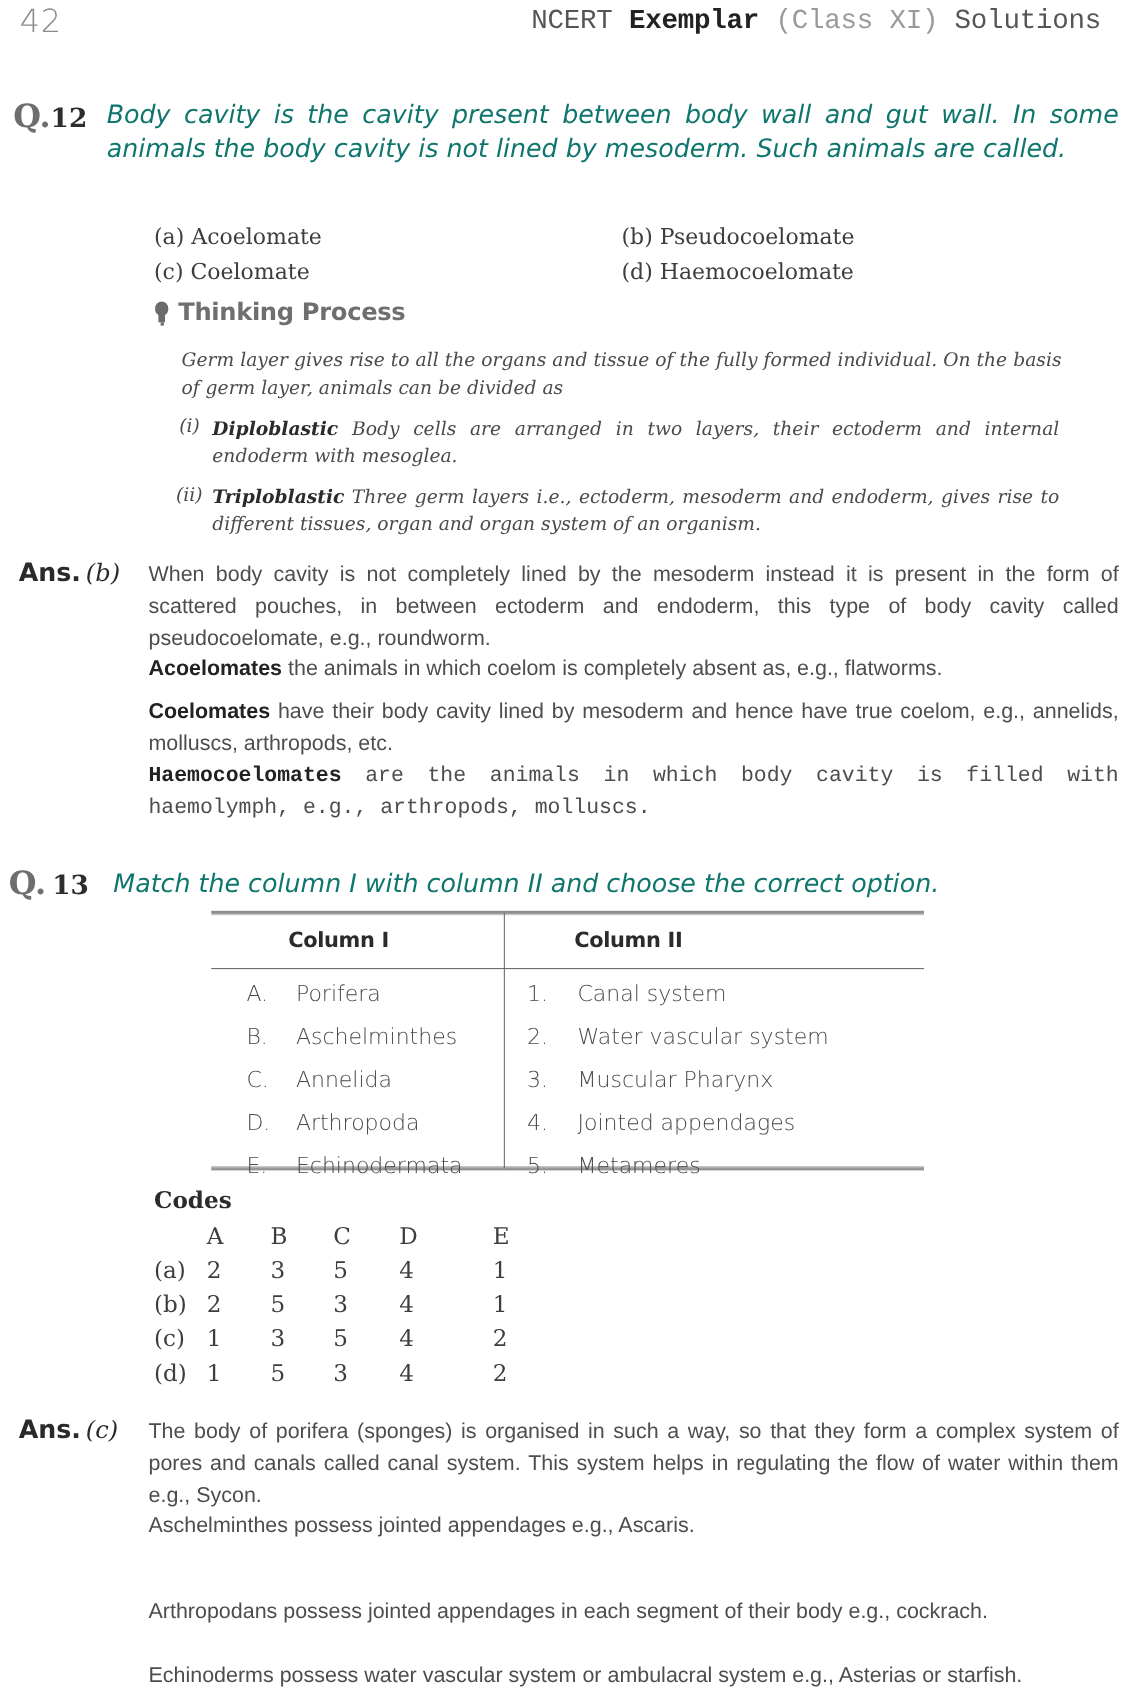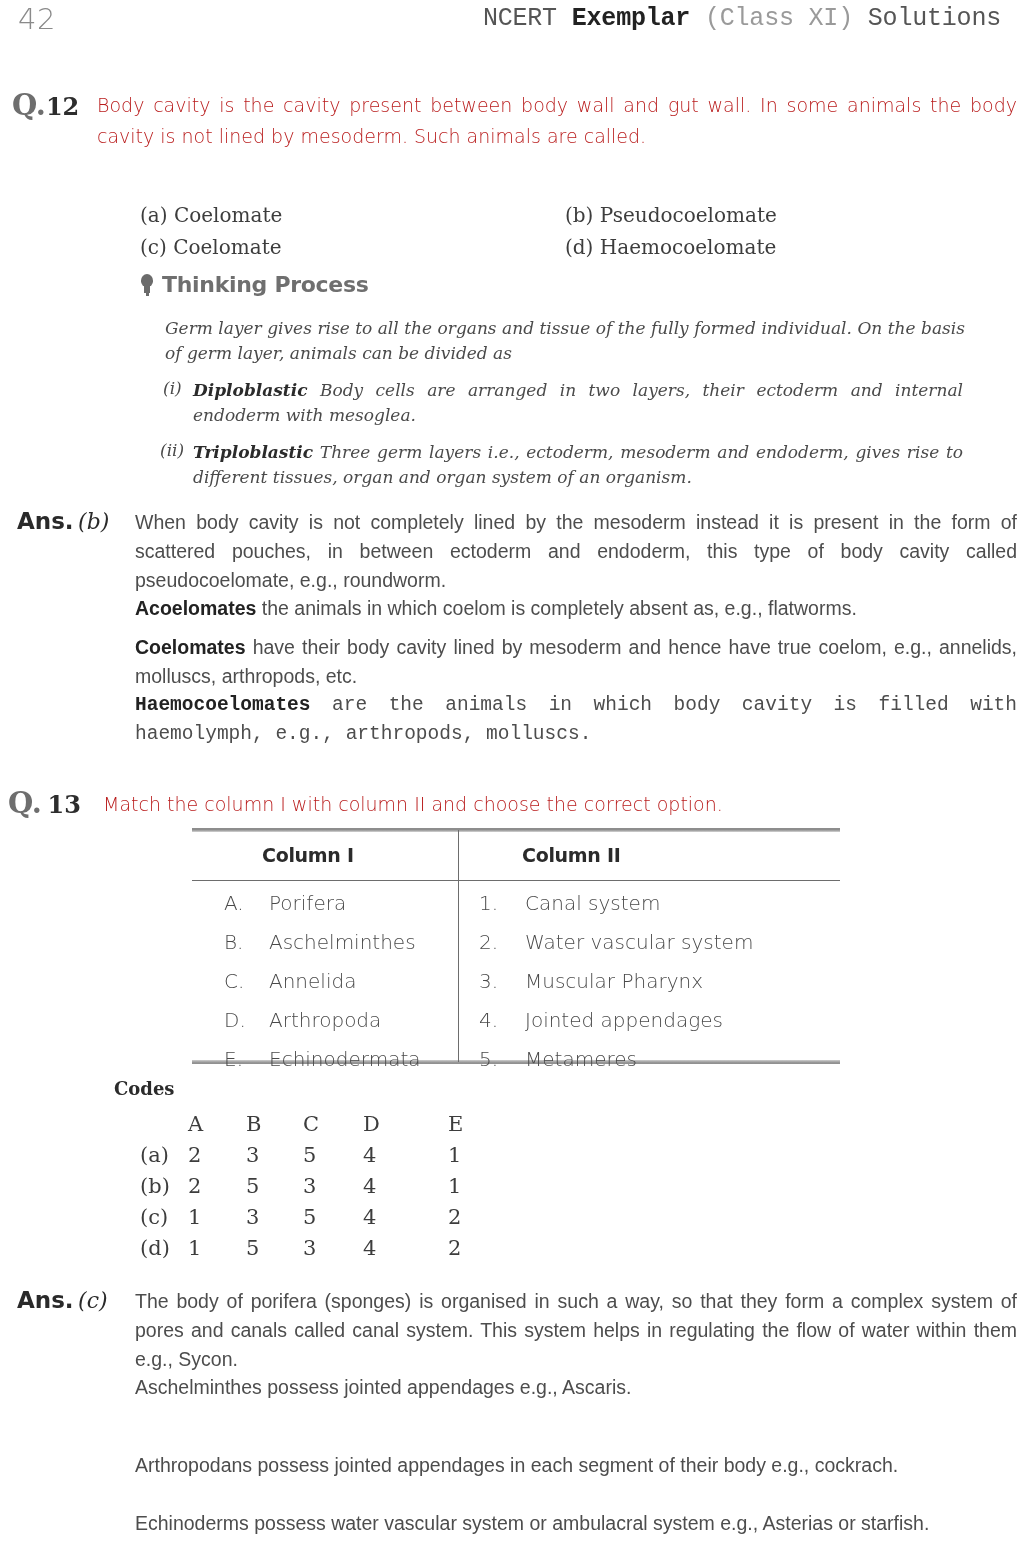--- a/index.html
+++ b/index.html
@@ -62,25 +62,26 @@
     color: #6e6e6e;
   }
   .q-marker .q-num {
     font-size: 24px;
     color: #2d2d2d;
   }
 
   .q-body {
     position: absolute;
     font-family: "DejaVu Sans", sans-serif;
-    font-size: 19px;
+    font-size: 23px;
     line-height: 31px;
-    color: #b91c1c;
+    color: #0f766e;
     text-align: justify;
     font-weight: 300;
+    font-style: italic;
   }
 
   .opt-row {
     position: absolute;
     font-family: "DejaVu Serif", serif;
     font-size: 20px;
     color: #3d3d3d;
   }
   .opt-col-a { position: absolute; left: 0px; white-space: nowrap; }
   .opt-col-b { position: absolute; left: 425px; white-space: nowrap; }
@@ -256,24 +257,24 @@
     font-family: "DejaVu Sans", sans-serif;
     font-size: 20px;
     color: #4a4a4a;
     font-weight: 300;
     white-space: nowrap;
   }
 
   
   .codes-title {
     position: absolute;
-    left: 114px;
+    left: 140px;
     top: 1078px;
     font-family: "DejaVu Serif", serif;
-    font-size: 18px;
+    font-size: 21px;
     font-weight: bold;
     color: #2b2b2b;
   }
   .codes-grid {
     position: absolute;
     left: 140px;
     top: 1112px;
     font-family: "DejaVu Serif", serif;
     font-size: 21px;
     color: #3d3d3d;
@@ -299,21 +300,21 @@
     </div>
   </div>
 
   <div class="q-marker" style="left:12px; top:88px;">
     <span class="q-big">Q.</span><span class="q-num">12</span>
   </div>
 
   <div class="q-body" style="left:97px; top:90px; width:920px;">Body cavity is the cavity present between body wall and gut wall. In some animals the body cavity is not lined by mesoderm. Such animals are called.</div>
 
   <div class="opt-row" style="left:140px; top:203px; width:860px;">
-    <span class="opt-col-a">(a) Coelomate</span>
+    <span class="opt-col-a">(a) Acoelomate</span>
     <span class="opt-col-b">(b) Pseudocoelomate</span>
   </div>
   <div class="opt-row" style="left:140px; top:235px; width:860px;">
     <span class="opt-col-a">(c) Coelomate</span>
     <span class="opt-col-b">(d) Haemocoelomate</span>
   </div>
 
   <div class="tp-head">
     <span class="bulb">
       <span class="glass"></span>

